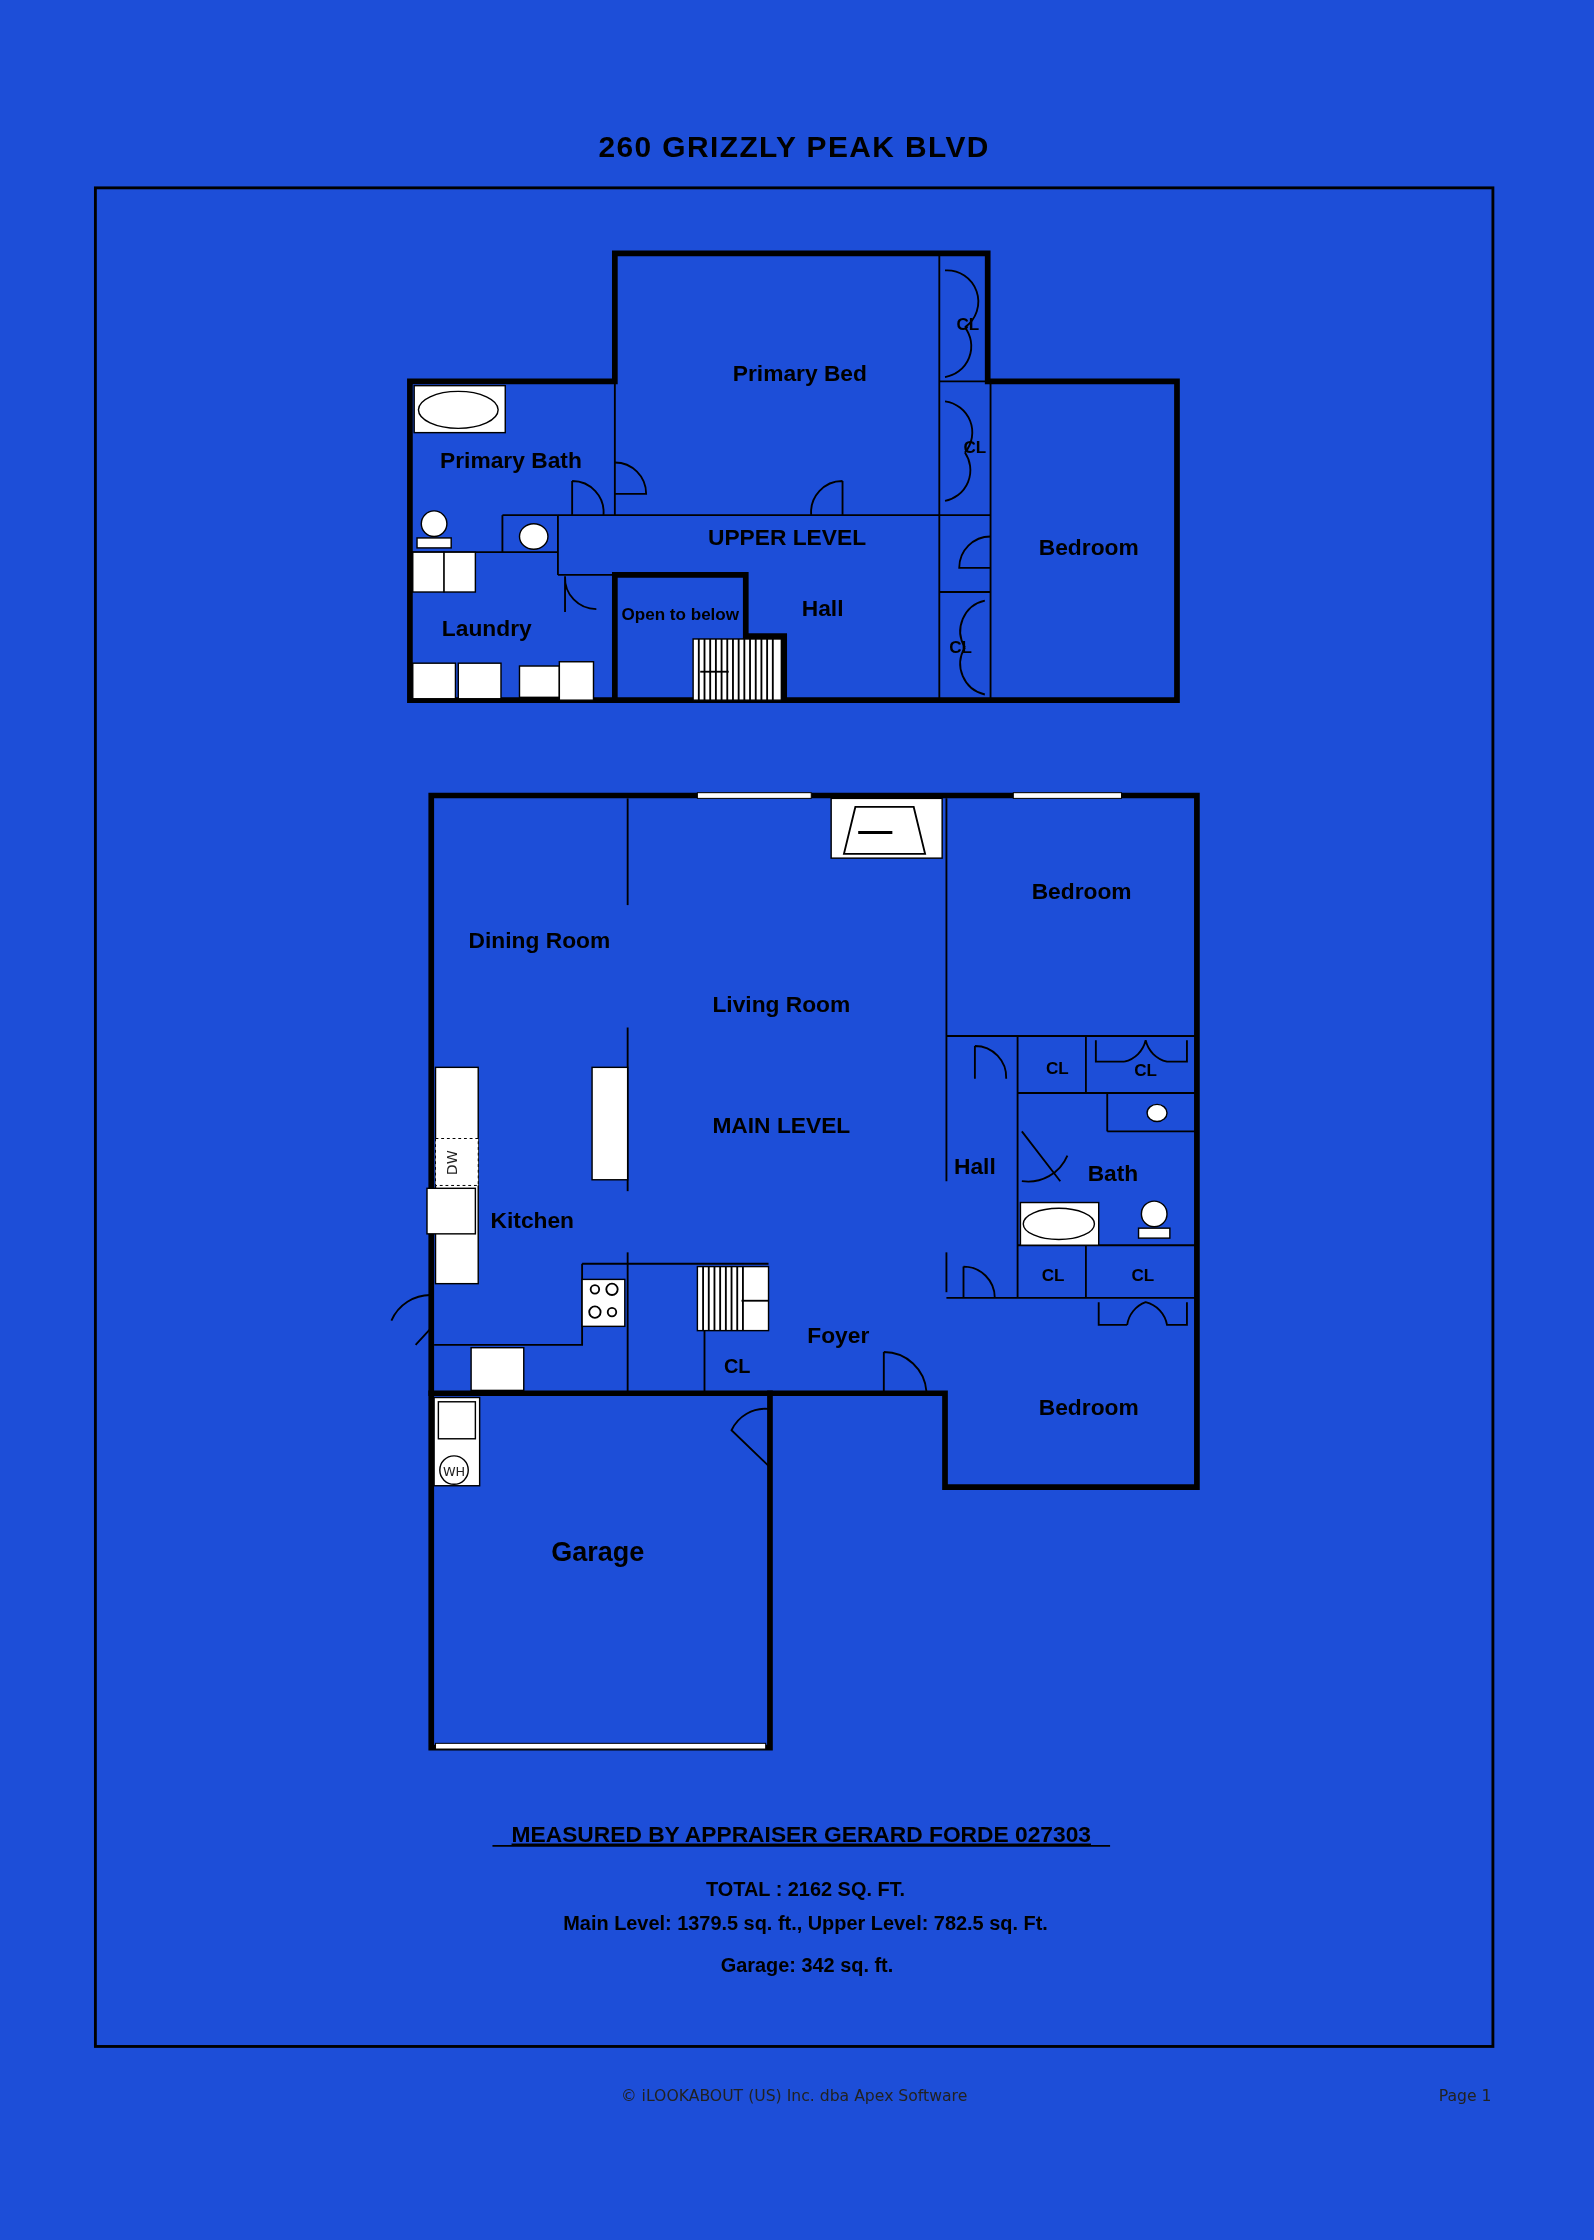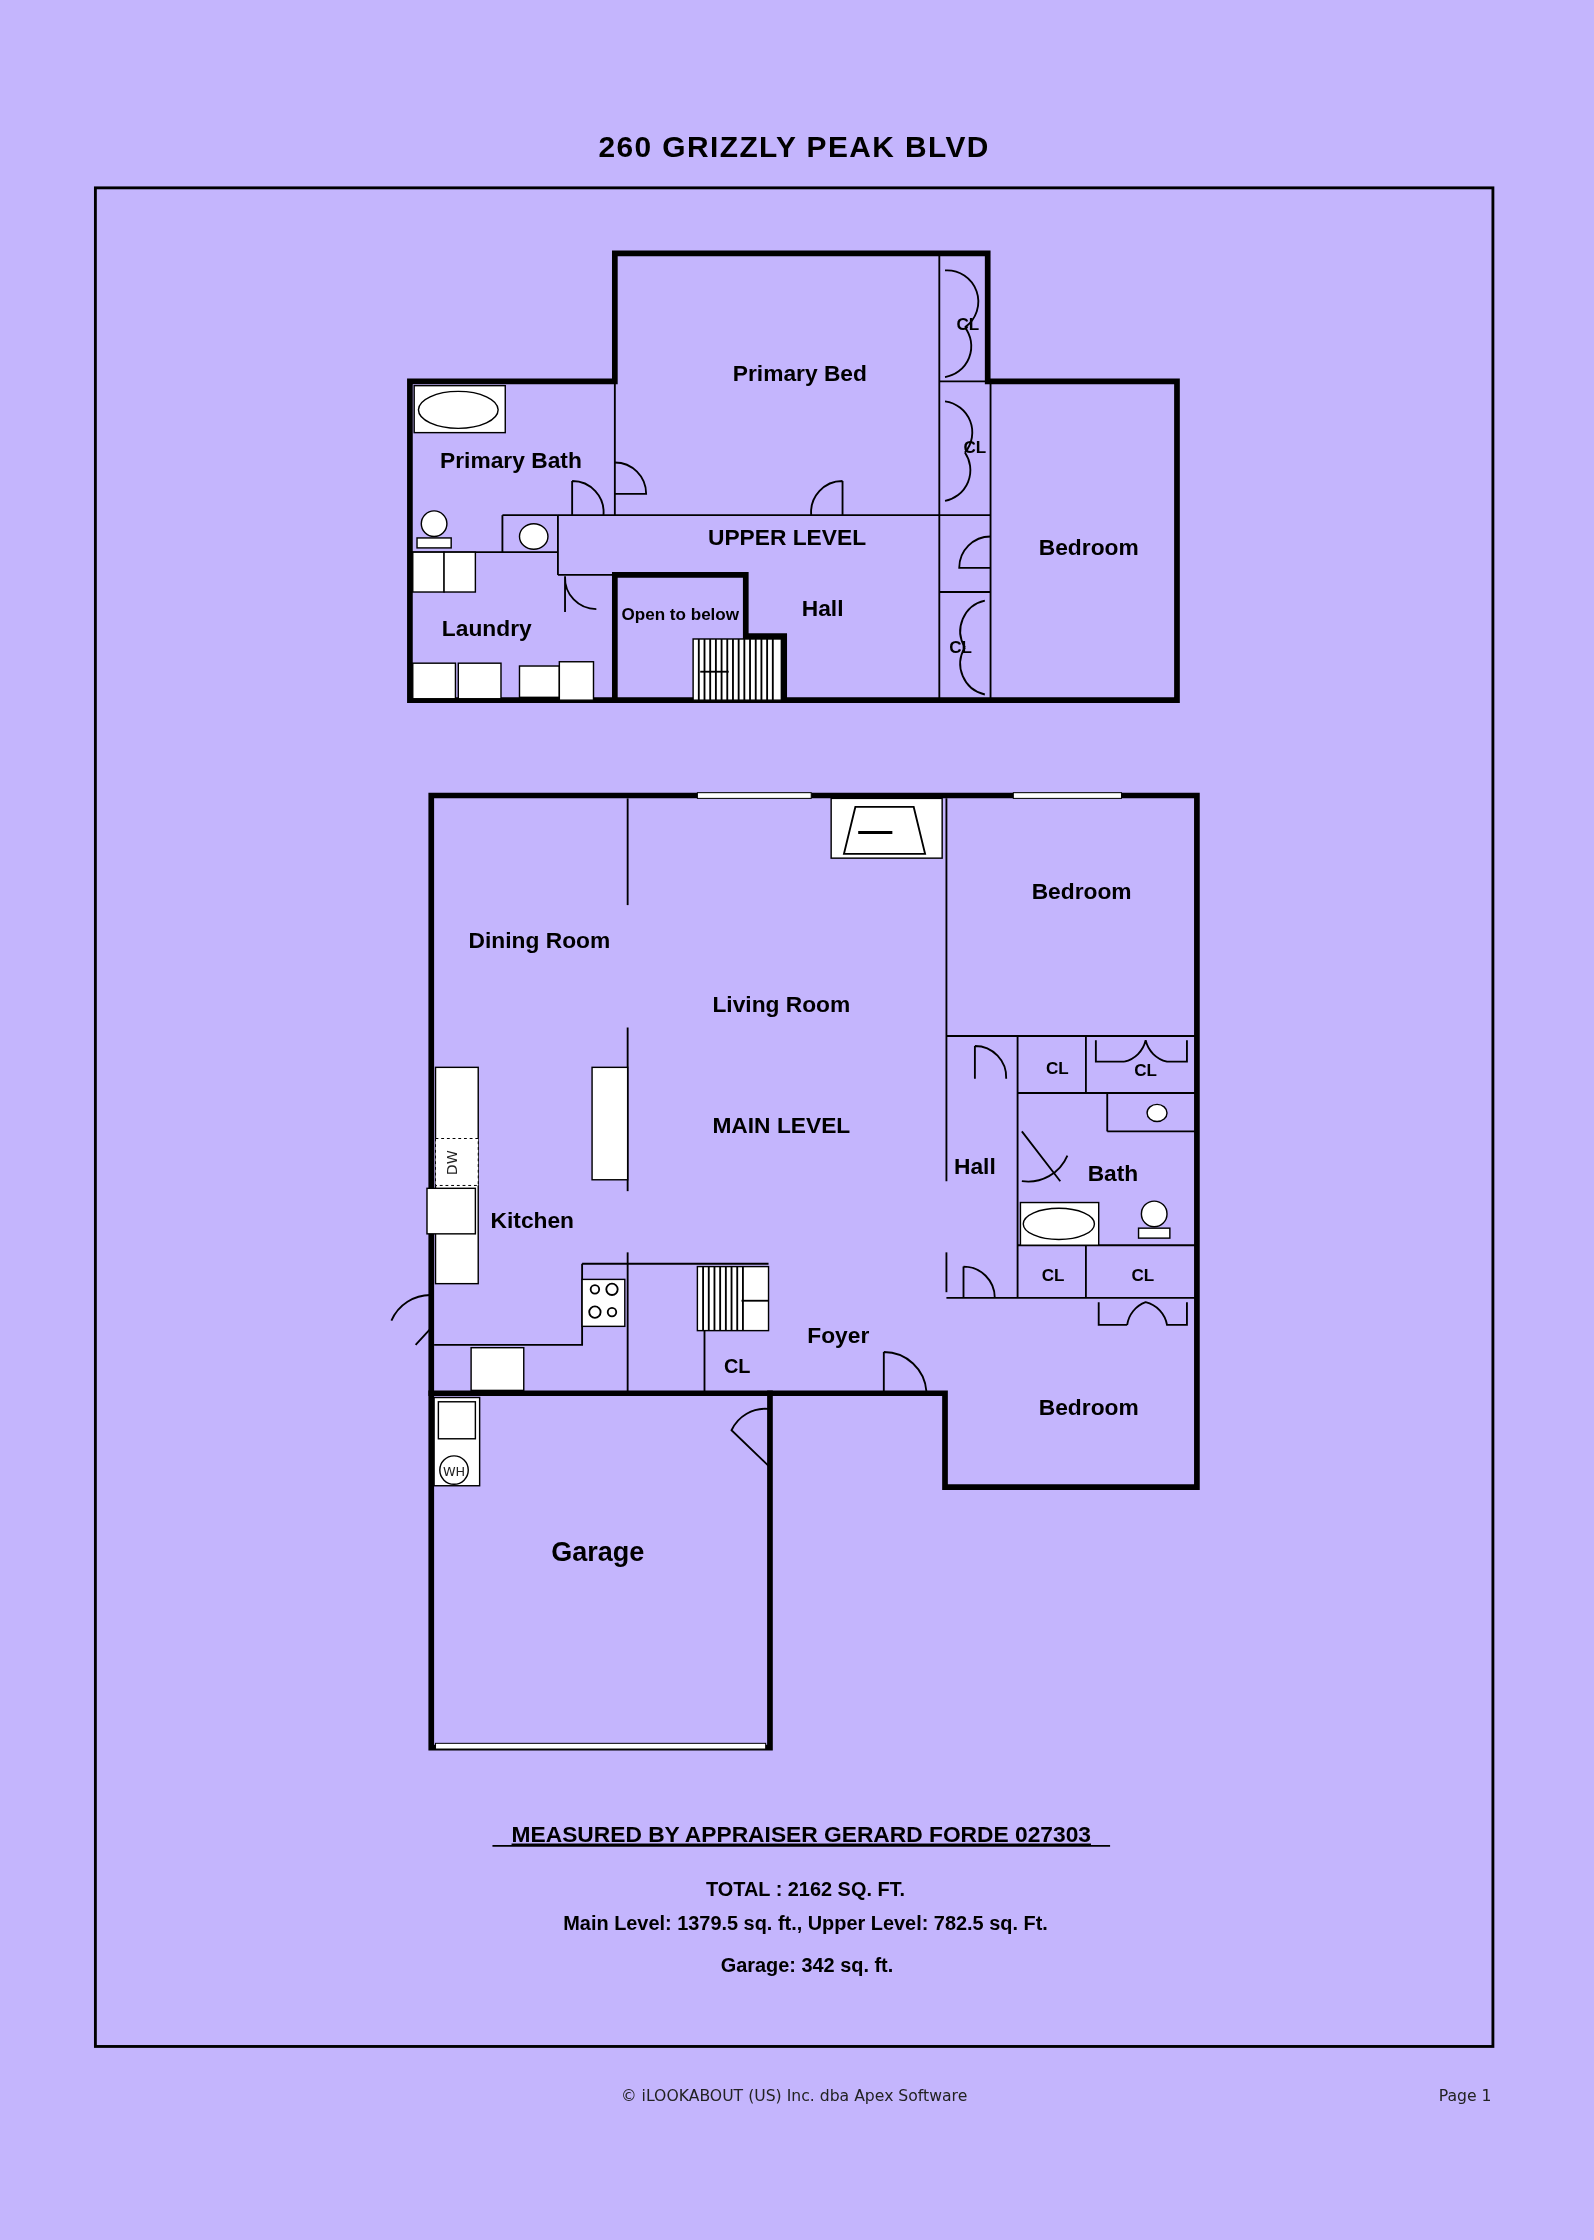--- a/index.html
+++ b/index.html
@@ -1,16 +1,16 @@
 <!DOCTYPE html>
 <html><head>
 <meta charset="utf-8">
 <style>
   html,body{margin:0;padding:0;background:#fff;}
-  #page{position:relative;width:1594px;height:2240px;background:#c4b5fd;overflow:hidden;}
+  #page{position:relative;width:1594px;height:2240px;background:#1d4ed8;overflow:hidden;}
   svg{position:absolute;left:0;top:0;}
   .t{font-family:"Liberation Sans","DejaVu Sans",sans-serif;font-weight:bold;fill:#000;}
   .f{font-family:"DejaVu Sans",sans-serif;fill:#222;}
   .w{stroke:#000;stroke-width:4;fill:none;stroke-linecap:square;}
   .iw{stroke:#000;stroke-width:1.3;fill:none;}
   .fx{stroke:#000;stroke-width:1;fill:#fff;}
 </style>
 </head>
 <body>
 

